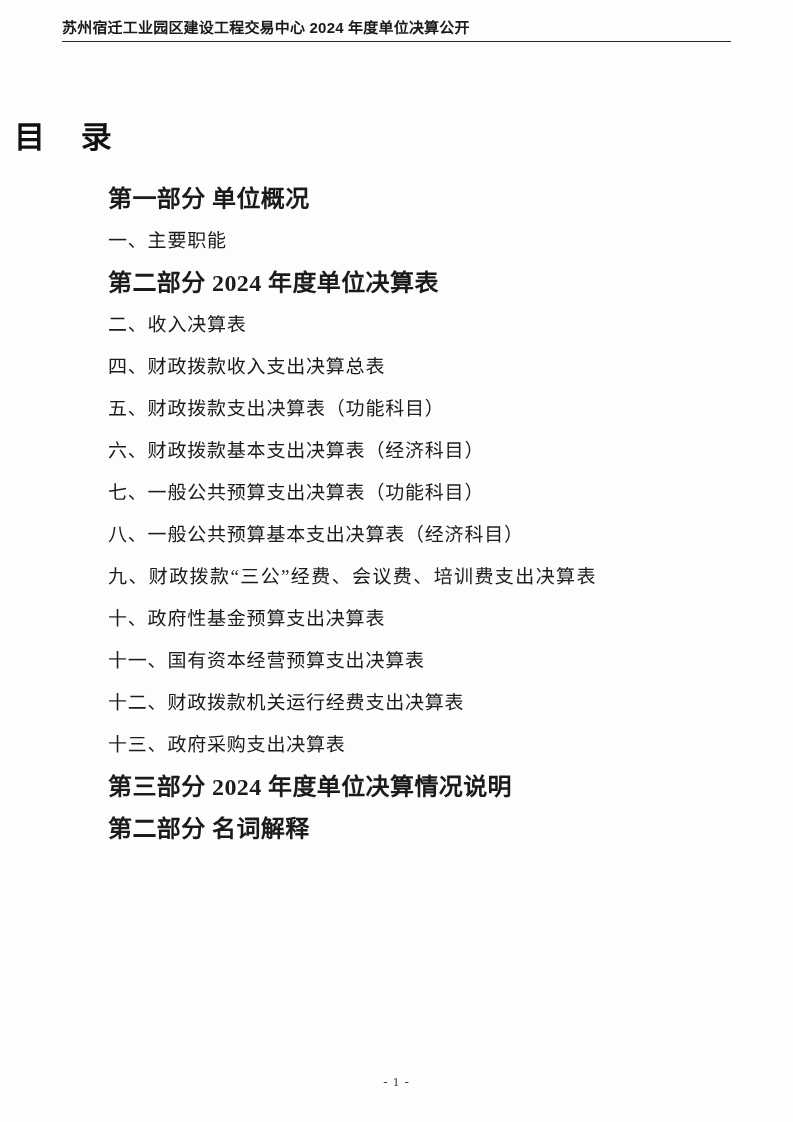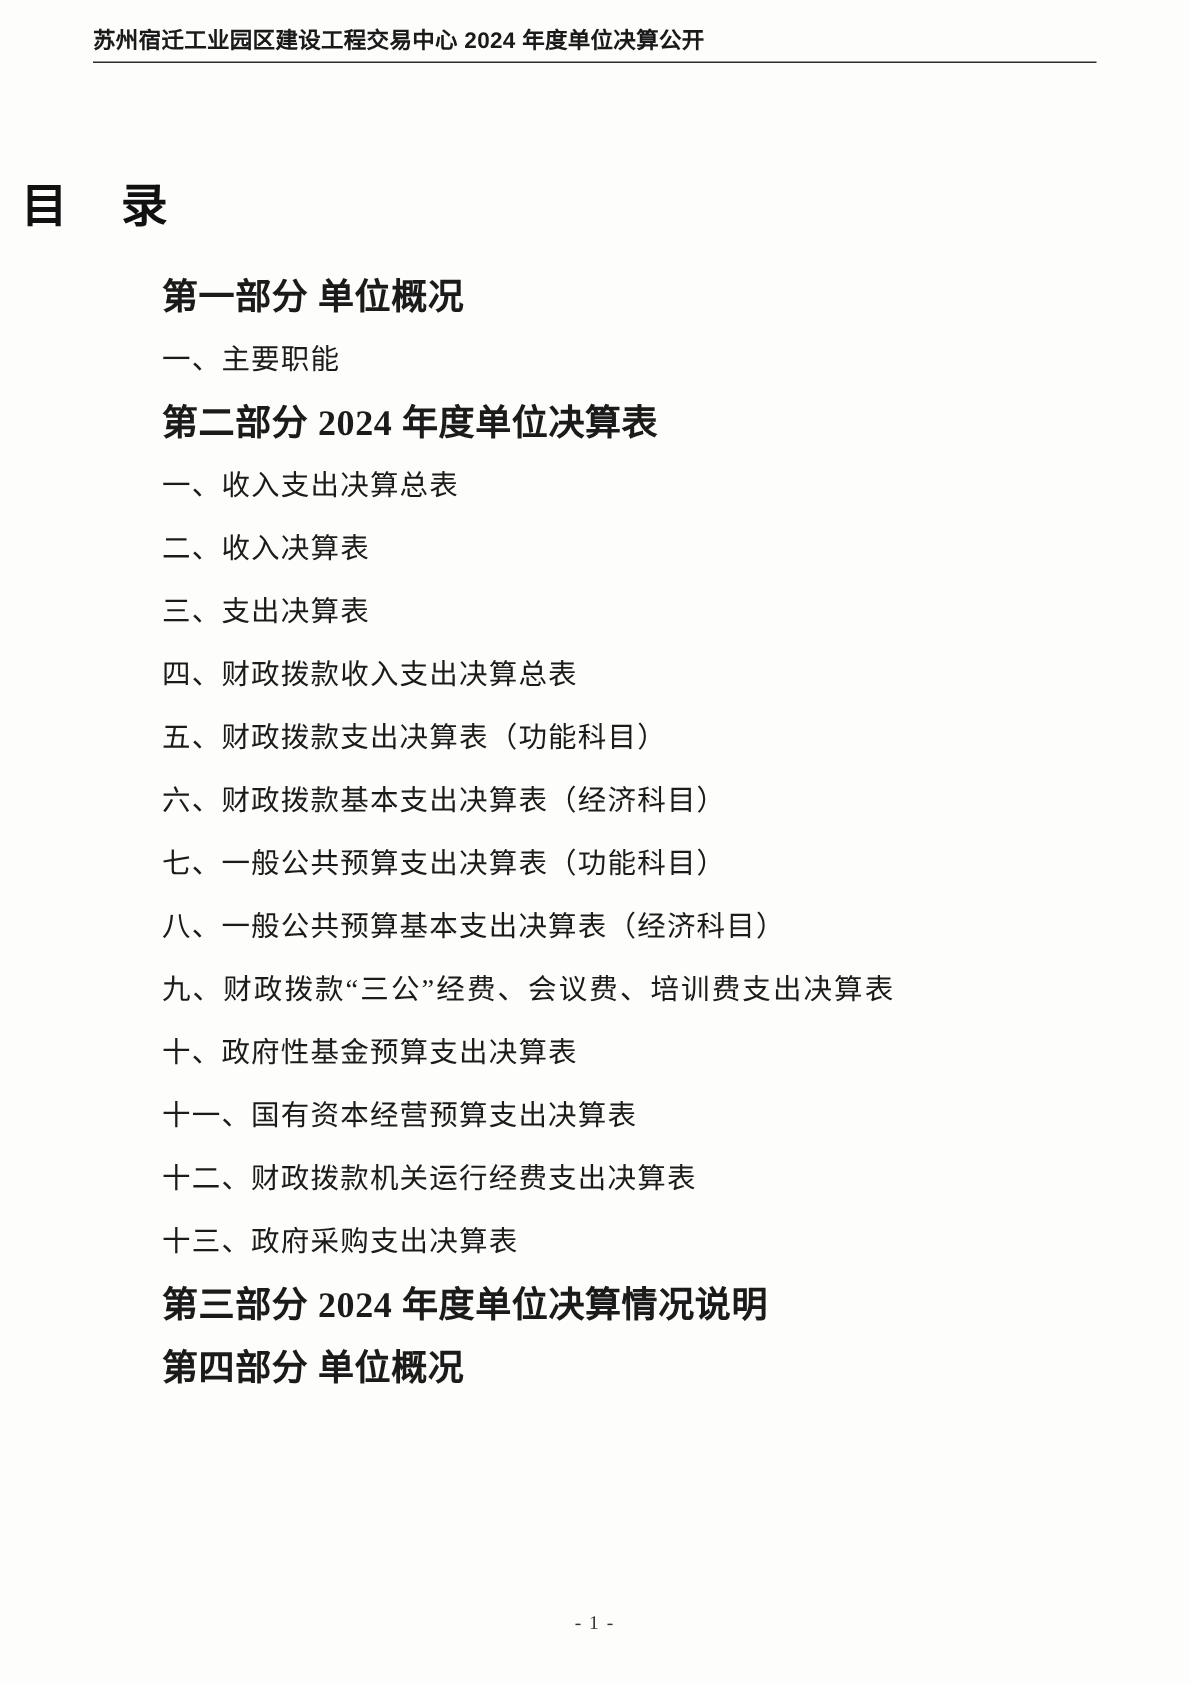--- a/index.html
+++ b/index.html
@@ -105,32 +105,30 @@
     <div class="header-text">苏州宿迁工业园区建设工程交易中心 2024 年度单位决算公开</div>
     <div class="header-rule"></div>
   </div>
 
   <div class="doc-title">目  录</div>
 
   <div class="toc">
     <div class="toc-entry part">第一部分  单位概况</div>
     <div class="toc-entry item">一、主要职能</div>
     <div class="toc-entry part">第二部分  2024 年度单位决算表</div>
-    <div class="toc-entry item">一、收入支出决算总表</div>
     <div class="toc-entry item">二、收入决算表</div>
-    <div class="toc-entry item">三、支出决算表</div>
     <div class="toc-entry item">四、财政拨款收入支出决算总表</div>
     <div class="toc-entry item">五、财政拨款支出决算表（功能科目）</div>
     <div class="toc-entry item">六、财政拨款基本支出决算表（经济科目）</div>
     <div class="toc-entry item">七、一般公共预算支出决算表（功能科目）</div>
     <div class="toc-entry item">八、一般公共预算基本支出决算表（经济科目）</div>
     <div class="toc-entry item wide">九、财政拨款“三公”经费、会议费、培训费支出决算表</div>
     <div class="toc-entry item">十、政府性基金预算支出决算表</div>
     <div class="toc-entry item">十一、国有资本经营预算支出决算表</div>
     <div class="toc-entry item">十二、财政拨款机关运行经费支出决算表</div>
     <div class="toc-entry item">十三、政府采购支出决算表</div>
     <div class="toc-entry part">第三部分  2024 年度单位决算情况说明</div>
-    <div class="toc-entry part">第四部分  单位概况</div>
+    <div class="toc-entry part">第二部分  名词解释</div>
   </div>
 
   <div class="footer">- 1 -</div>
 
 </div>
 
 </body></html>

